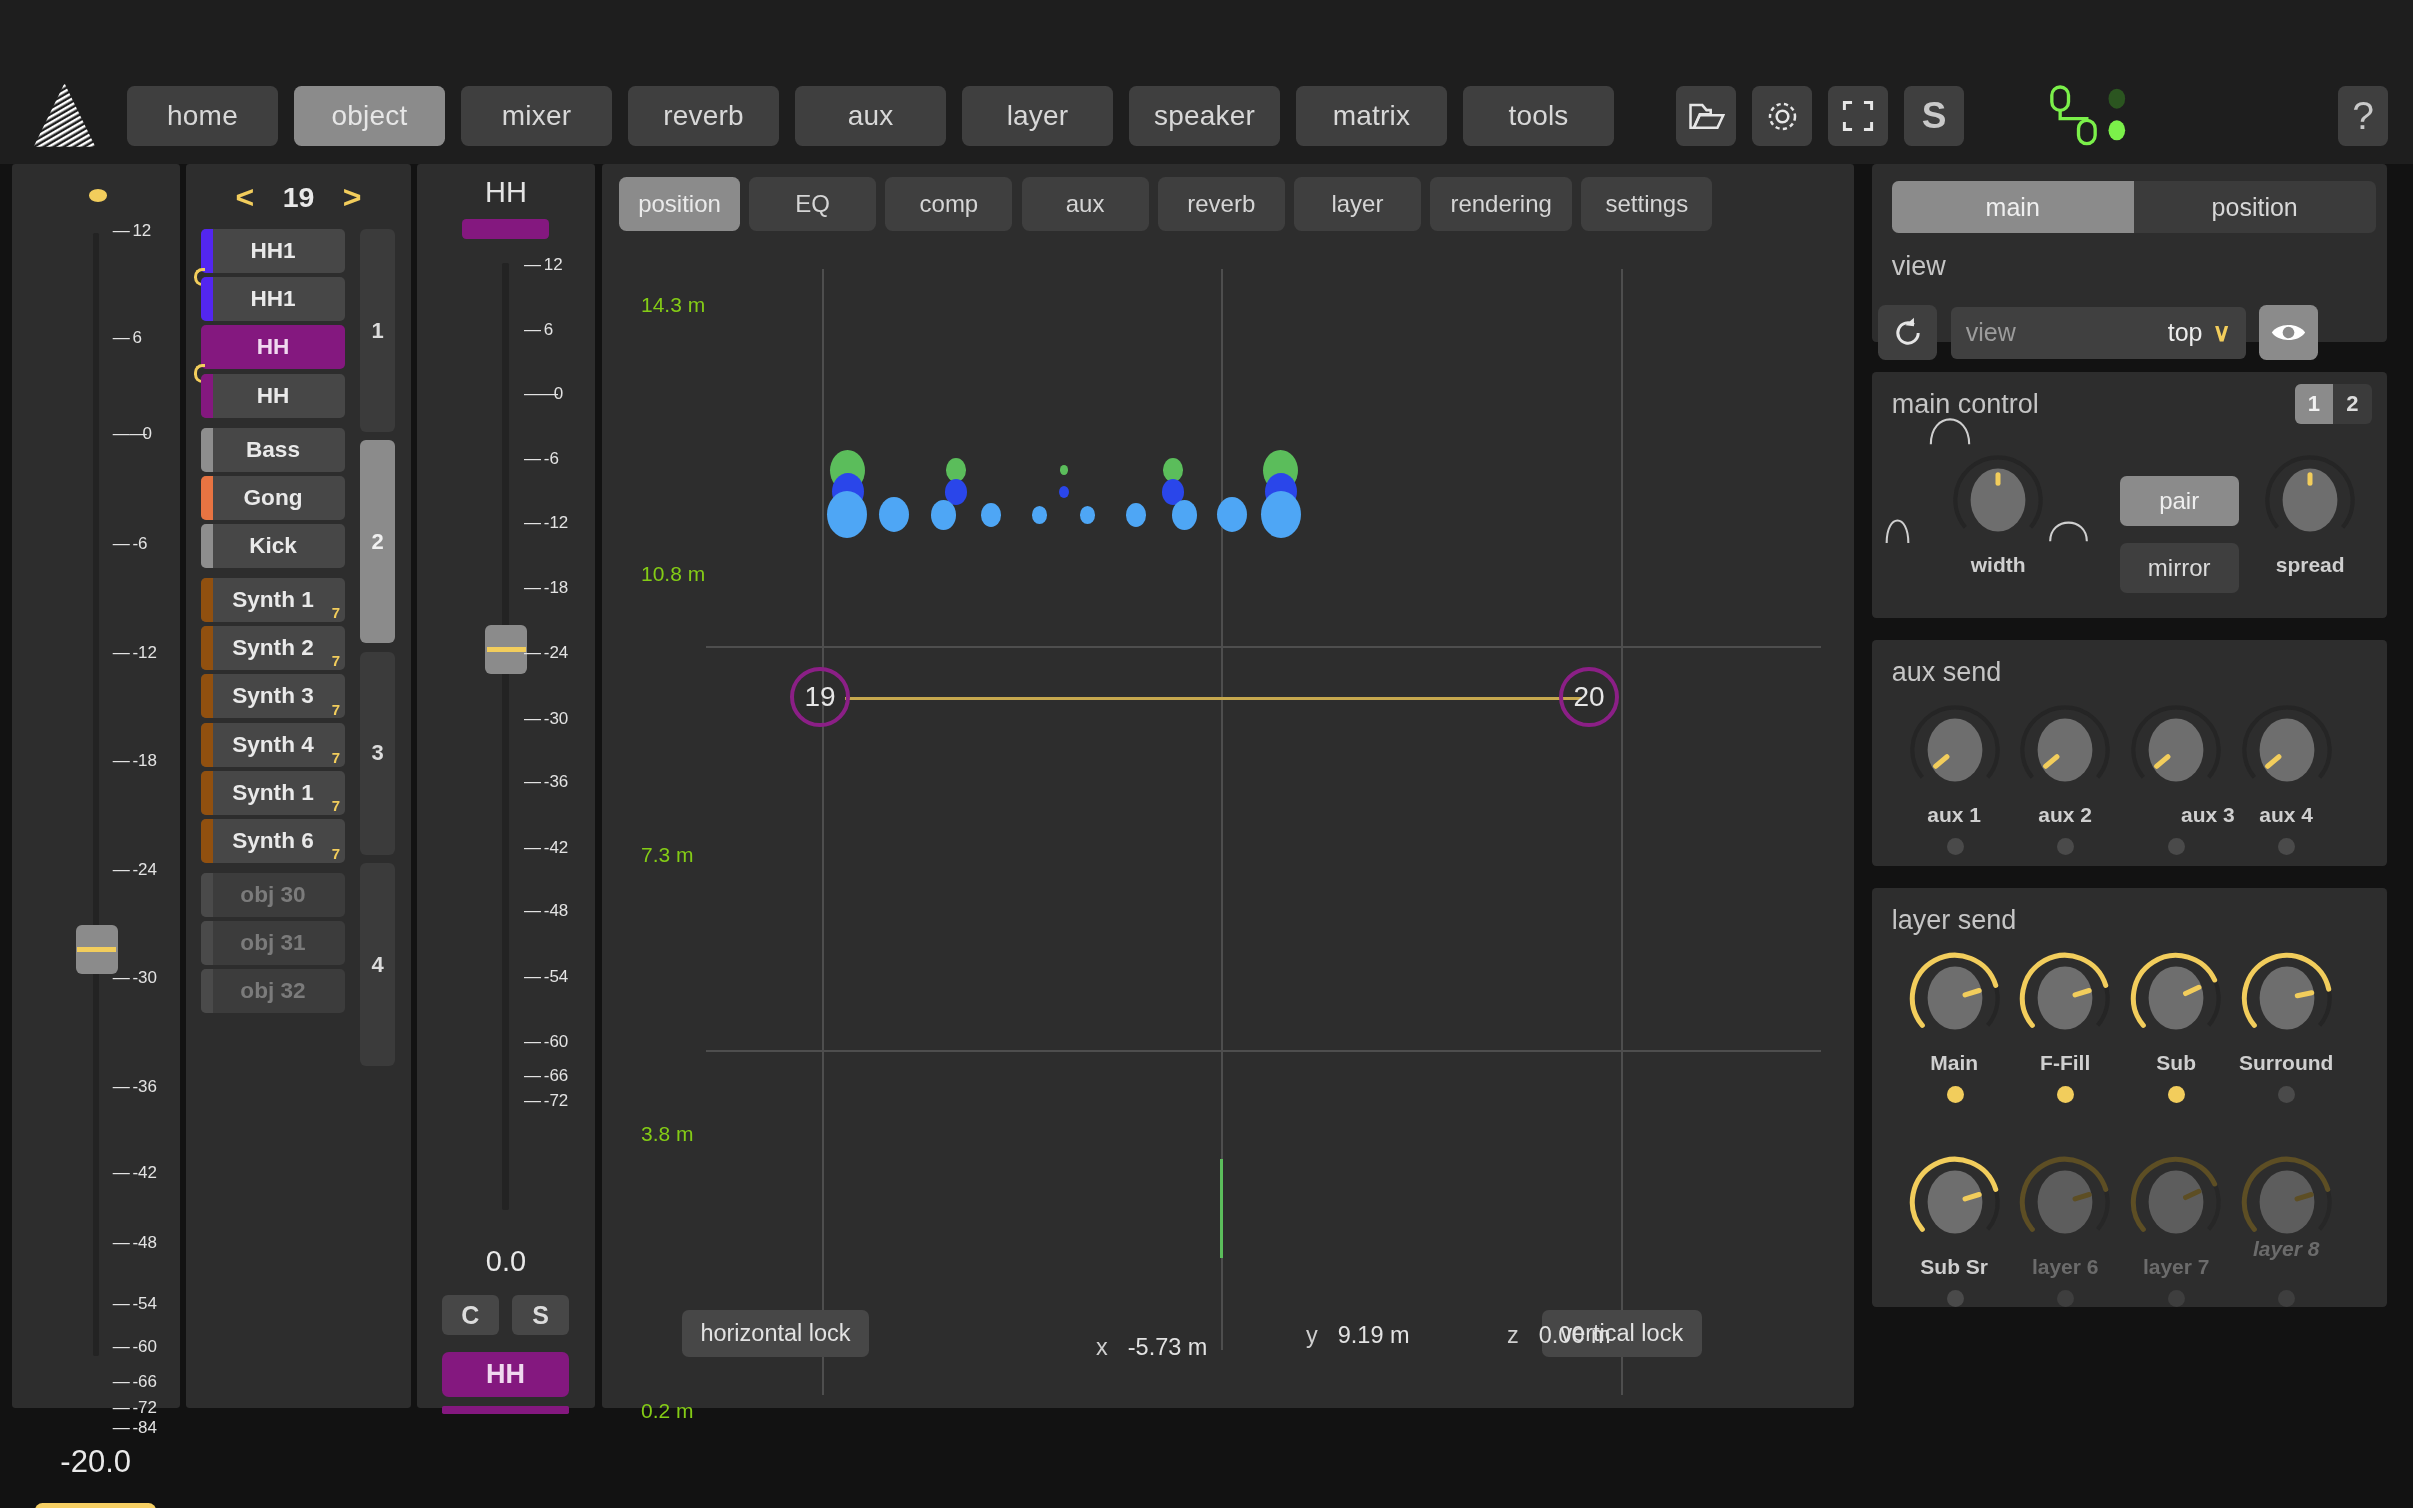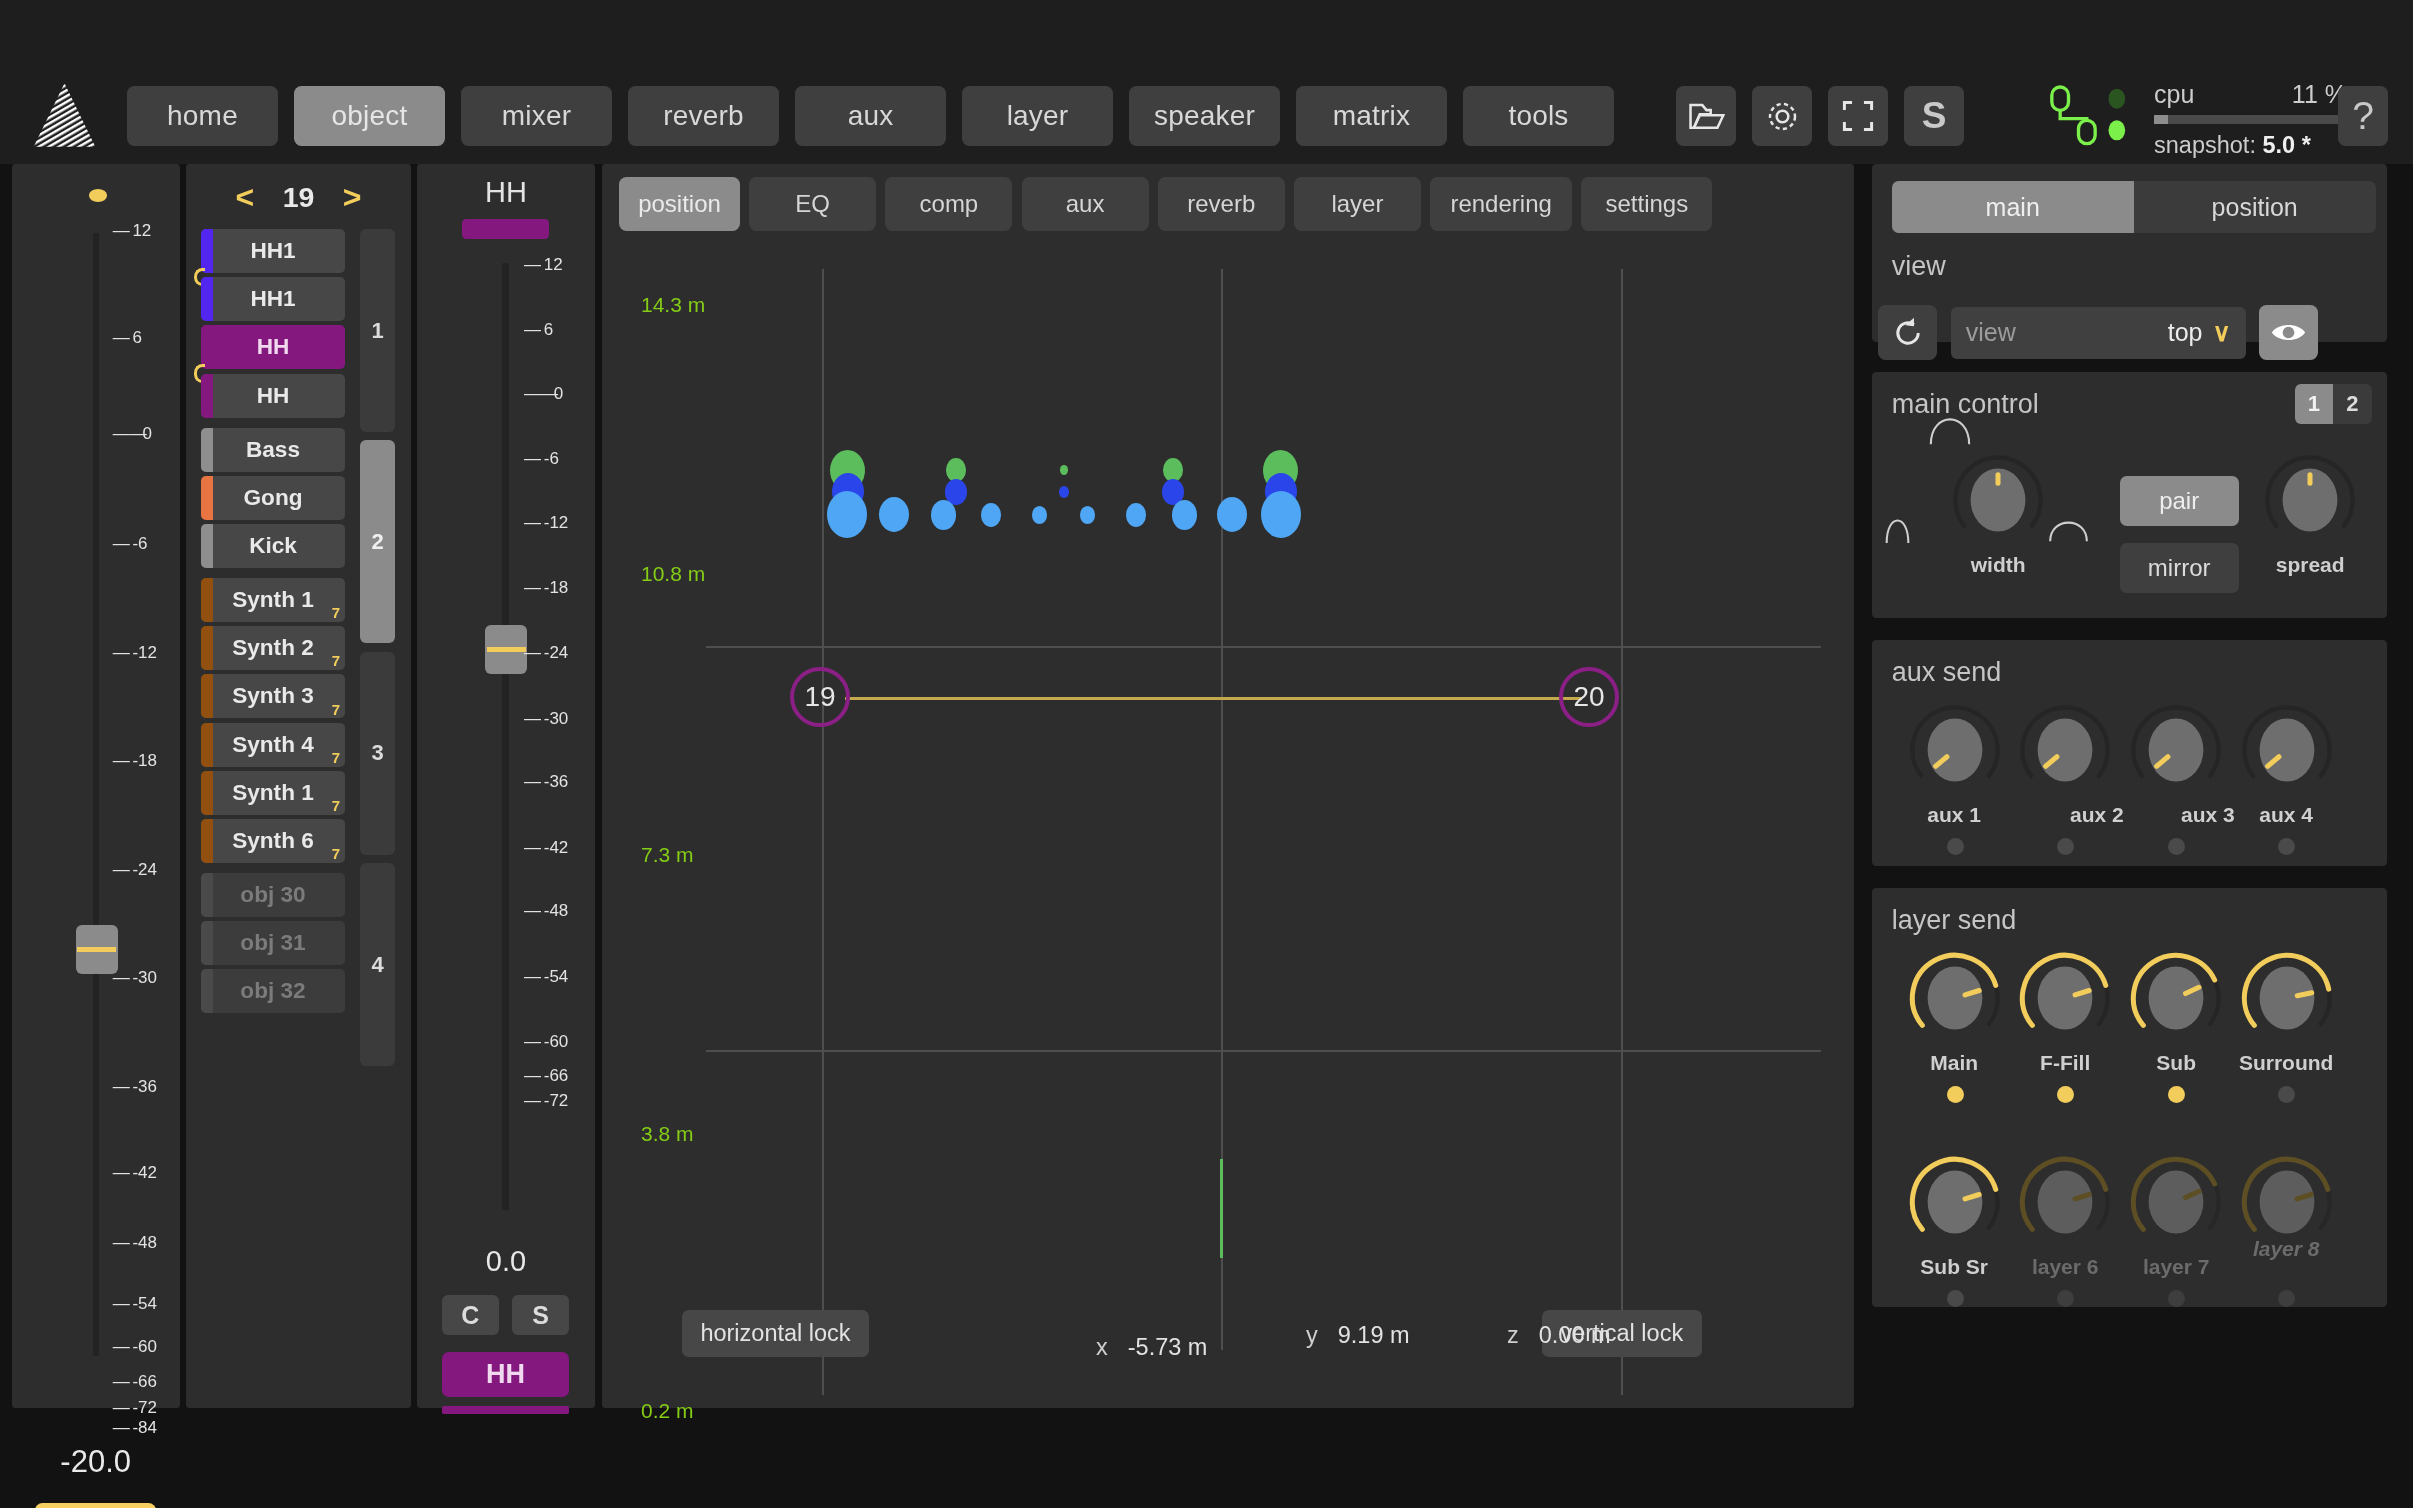--- a/index.html
+++ b/index.html
@@ -231,33 +231,20 @@
         <g fill="none" stroke="#7bf04a" stroke-width="4">
           <rect x="8" y="6" width="20" height="28" rx="10"></rect>
           <rect x="40" y="46" width="20" height="28" rx="10"></rect>
           <path d="M18 34 V44 H50 V46"></path>
         </g>
         <ellipse cx="86" cy="20" rx="10" ry="12" fill="#2b5520"></ellipse>
         <ellipse cx="86" cy="58" rx="10" ry="12" fill="#7bf04a"></ellipse>
       </svg>
     </div>
 
-    <div class="cpuwrap">
-      <div class="cpurow">
-        <span>cpu</span>
-        <span>11 %</span>
-      </div>
-      <div class="cpubar">
-          <i></i>
-        </div>
-      <div class="snaprow">
-        <span>snapshot:</span>
-        <b>5.0 *</b>
-      </div>
-    </div>
 
     <div class="helpbtn">?</div>
   </div>
 
   <div class="panel" id="master-strip">
     <div class="mst-dot"></div>
     <div class="fader-track" style="left:81px; top:69px; height:1123px;"></div>
     <div class="fader-cap" style="left:64px; top:761px;">
         <i></i>
       </div>
@@ -580,21 +567,21 @@
               <ellipse cx="55" cy="55" rx="32.76" ry="37.800000000000004" fill="#6e6e6e"></ellipse>
               <line x1="45.34784001670088" y1="63.09912388205039" x2="31.834816040082107" y2="74.43789731692095" stroke="#f2cd5c" stroke-width="6" stroke-linecap="round"></line>
             </svg></div>
           <div class="knoblabel" style="left: 24px; top: 163px;">aux 1</div>
           <div class="led" style="left: 75px; top: 198px;"></div>
           <div class="knob" style="left: 147px; top: 64px;"><svg width="92" height="92" viewBox="0 0 110 110">
               <path d="M15.931733400932124 87.7821680940135 A51 51 0 1 1 94.06826659906787 87.7821680940135" fill="none" stroke="#252525" stroke-width="5"></path>
               <ellipse cx="55" cy="55" rx="32.76" ry="37.800000000000004" fill="#6e6e6e"></ellipse>
               <line x1="45.34784001670088" y1="63.09912388205039" x2="31.834816040082107" y2="74.43789731692095" stroke="#f2cd5c" stroke-width="6" stroke-linecap="round"></line>
             </svg></div>
-          <div class="knoblabel" style="left: 135px; top: 163px; text-align: right;">aux 2</div>
+          <div class="knoblabel" style="left: 135px; top: 163px;">aux 2</div>
           <div class="led" style="left: 185px; top: 198px;"></div>
           <div class="knob" style="left: 258px; top: 64px;"><svg width="92" height="92" viewBox="0 0 110 110">
               <path d="M15.931733400932124 87.7821680940135 A51 51 0 1 1 94.06826659906787 87.7821680940135" fill="none" stroke="#252525" stroke-width="5"></path>
               <ellipse cx="55" cy="55" rx="32.76" ry="37.800000000000004" fill="#6e6e6e"></ellipse>
               <line x1="45.34784001670088" y1="63.09912388205039" x2="31.834816040082107" y2="74.43789731692095" stroke="#f2cd5c" stroke-width="6" stroke-linecap="round"></line>
             </svg></div>
           <div class="knoblabel" style="left: 246px; top: 163px; text-align: right;">aux 3</div>
           <div class="led" style="left: 296px; top: 198px;"></div>
           <div class="knob" style="left: 369px; top: 64px;"><svg width="92" height="92" viewBox="0 0 110 110">
               <path d="M15.931733400932124 87.7821680940135 A51 51 0 1 1 94.06826659906787 87.7821680940135" fill="none" stroke="#252525" stroke-width="5"></path>

